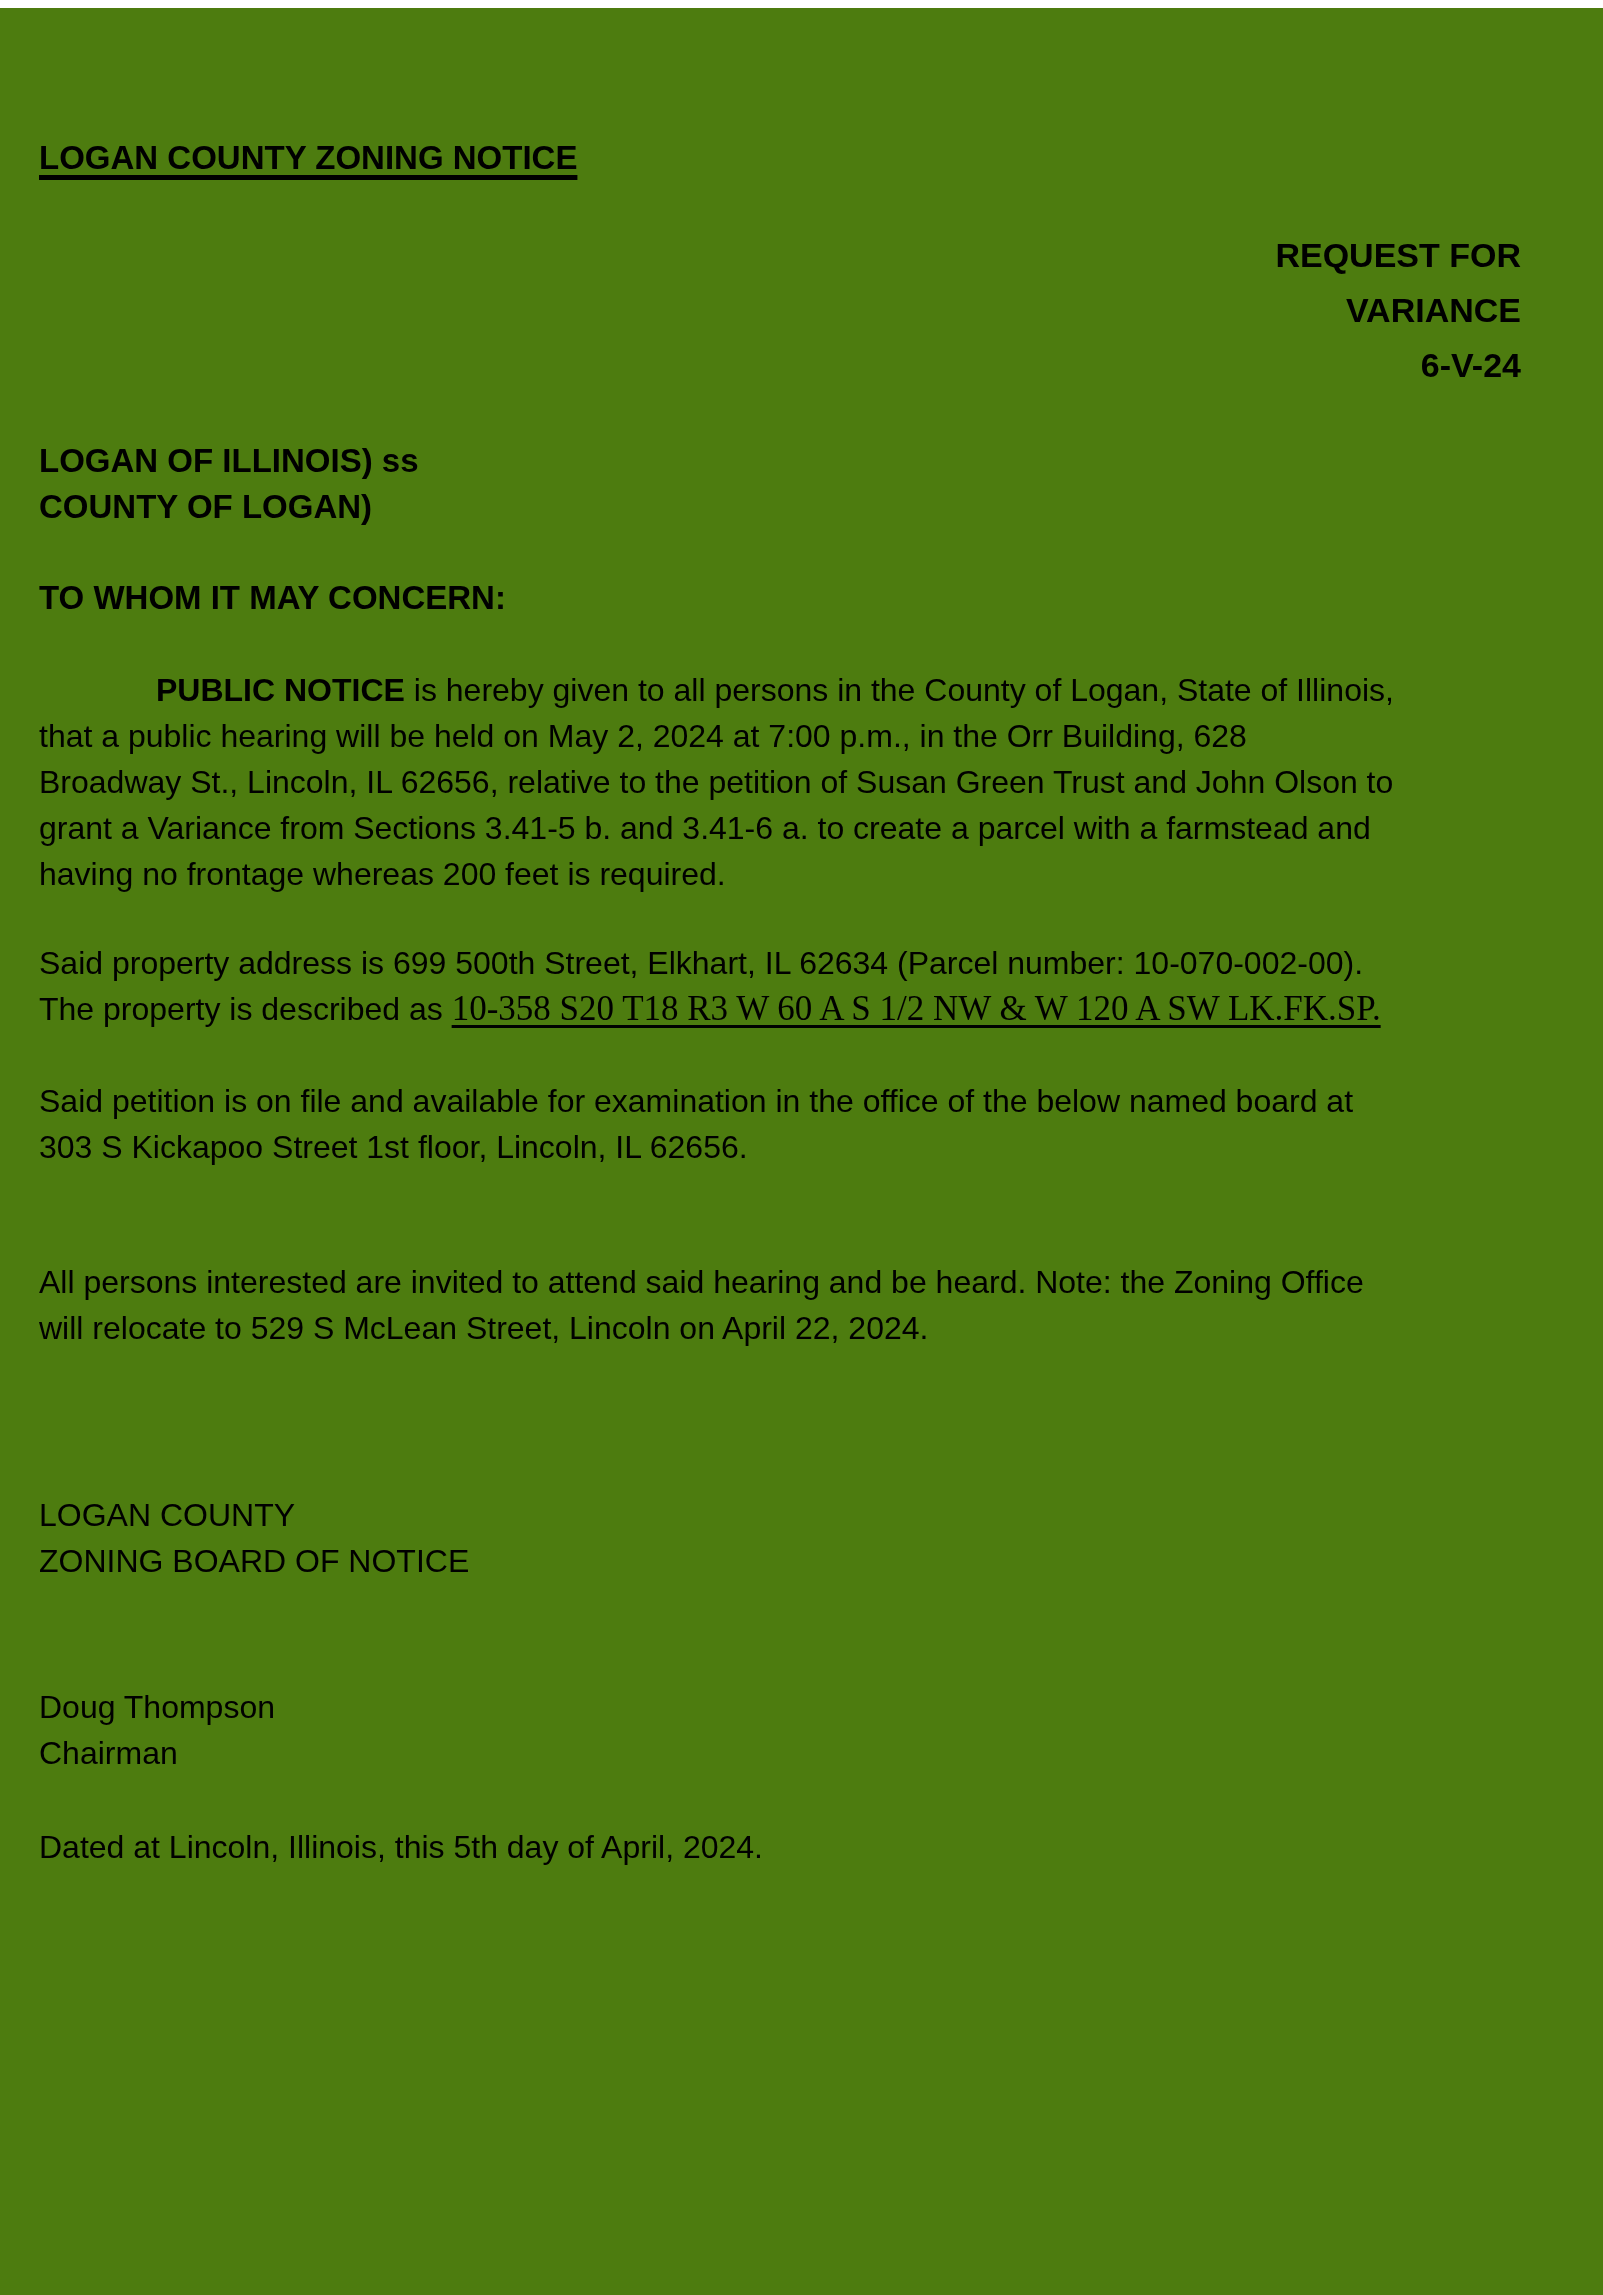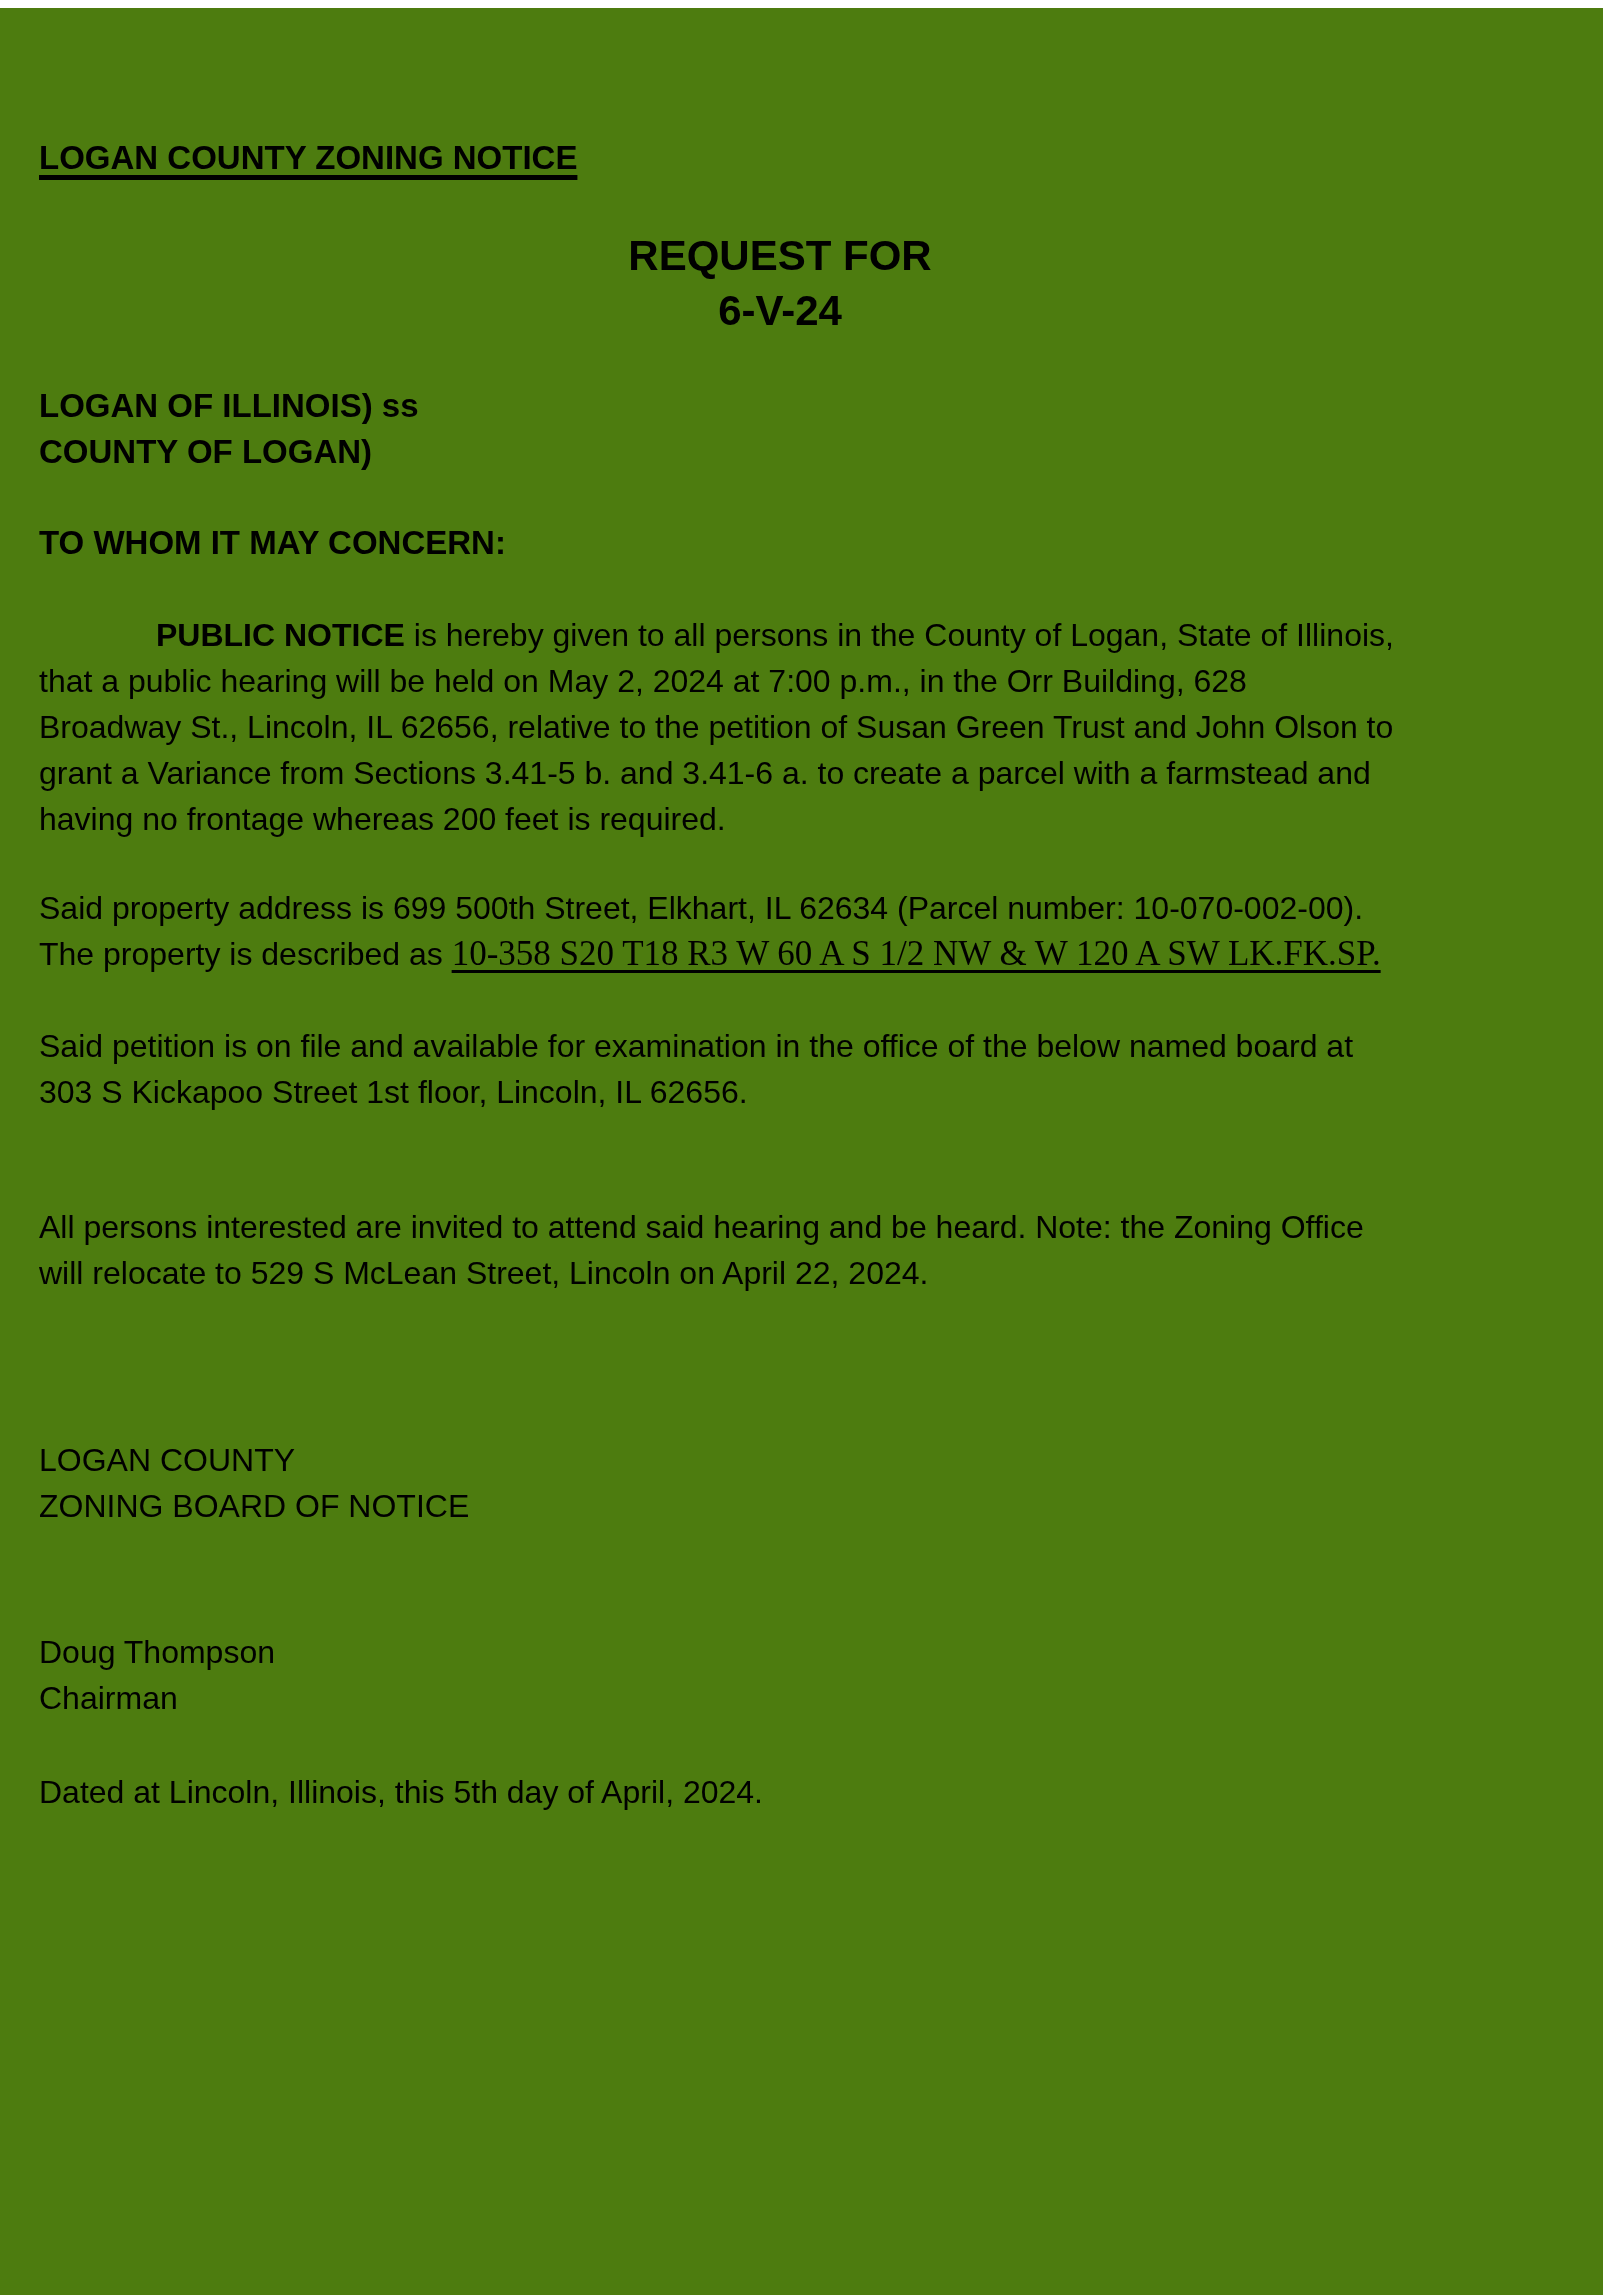--- a/index.html
+++ b/index.html
@@ -30,22 +30,22 @@
     font-weight: 700;
     line-height: 46px;
   }
   .doc-title .u {
     text-decoration: underline;
     text-decoration-thickness: 4.5px;
     text-underline-offset: 6px;
   }
   .case-block {
     margin-top: 47px;
-    text-align: center;
-    font-size: 42px;
+    text-align: right;
+    font-size: 34px;
     font-weight: 700;
   }
   .case-block .ln { line-height: 55px; }
   .jurisdiction-block {
     margin-top: 45px;
     font-size: 33px;
     font-weight: 700;
   }
   .salutation-block {
     margin-top: 45px;
@@ -73,20 +73,21 @@
 <body>
 
 <div class="page">
 
   <div class="doc-title ln">
     <span class="u">LOGAN COUNTY ZONING NOTICE</span>
   </div>
 
   <div class="case-block">
     <div class="ln">REQUEST FOR</div>
+    <div class="ln">VARIANCE</div>
     <div class="ln">6-V-24</div>
   </div>
 
   <div class="jurisdiction-block">
     <div class="ln">LOGAN OF ILLINOIS) ss</div>
     <div class="ln">COUNTY OF LOGAN)</div>
   </div>
 
   <div class="salutation-block ln">TO WHOM IT MAY CONCERN:</div>
 

